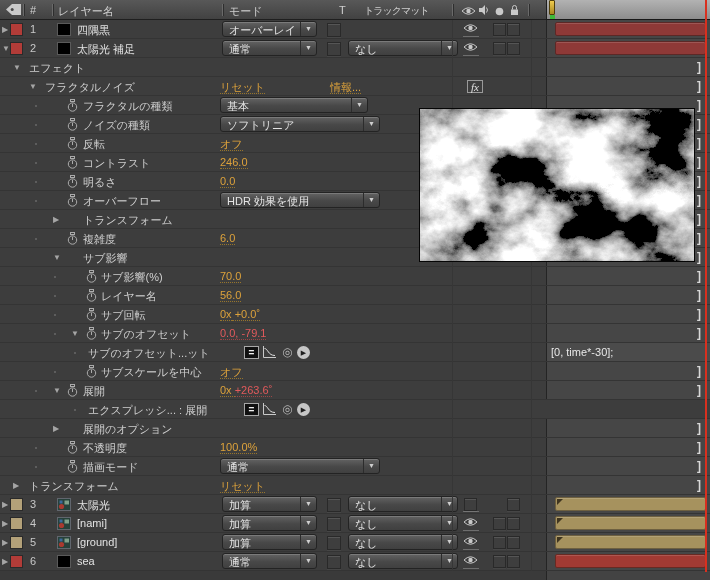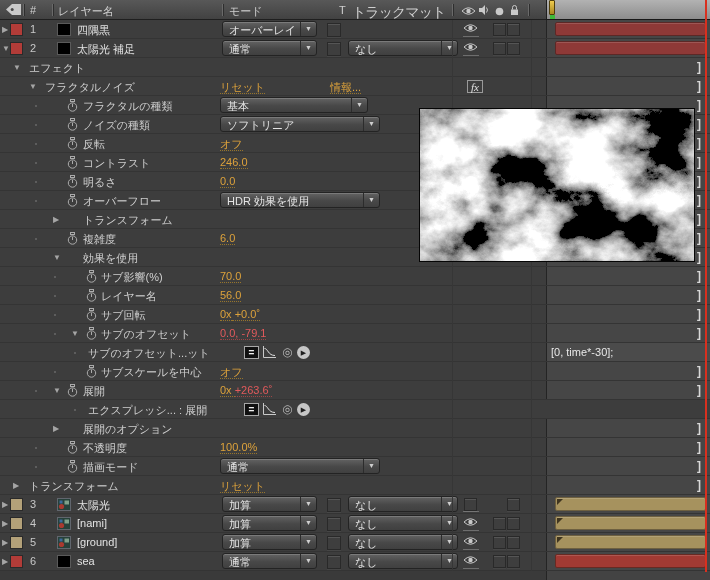--- a/index.html
+++ b/index.html
@@ -82,21 +82,21 @@
           <circle cx="6.2" cy="6.5" r="1.5" fill="#474747"></circle>
         </svg>
     </span>
     <span class="hdiv" style="left:23px"></span>
     <span class="hlbl" style="left:30px">#</span>
     <span class="hdiv" style="left:52px"></span>
     <span class="hlbl" style="left:58px">レイヤー名</span>
     <span class="hdiv" style="left:222px"></span>
     <span class="hlbl" style="left:229px">モード</span>
     <span class="hlbl" style="left:339px">T</span>
-    <span class="hlbl" style="left:352px;font-size:14px;letter-spacing:-1px;">トラックマット</span>
+    <span class="hlbl" style="left:364px;font-size:10px;letter-spacing:-1px;">トラックマット</span>
     <span class="hdiv" style="left:452px"></span>
     <span class="hicon" style="left:461px;top:6px;">
       <svg width="15" height="10" viewBox="0 0 15 10">
           <path d="M1,5 Q7.5,-1.5 14,5 Q7.5,11.5 1,5 Z" fill="none" stroke="#c9c9c9"></path>
           <circle cx="7.5" cy="5" r="2.2" fill="#c9c9c9"></circle>
         </svg>
     </span>
     <span class="hicon" style="left:478px;top:4px;">
       <svg width="12" height="12" viewBox="0 0 12 12">
           <polygon points="1,4 4,4 7,1 7,11 4,8 1,8" fill="#c9c9c9"></polygon>
@@ -288,21 +288,21 @@
             <line x1="5.5" y1="8" x2="5.5" y2="4.6" stroke="#ababab"></line>
           </svg></div>
         <div class="lbl" style="left: 83px;">複雑度</div>
         <div class="val" style="left: 220px;"><span class="seg-o">6.0</span></div>
         <div class="tl">
           <div class="bracket">]</div>
         </div>
       </div>
       <div class="row" style="top: 248px;">
         <div class="arrowI" style="left: 53px;">▼</div>
-        <div class="lbl" style="left: 83px;">効果を使用</div>
+        <div class="lbl" style="left: 83px;">サブ影響</div>
         <div class="tl">
           <div class="bracket">]</div>
         </div>
       </div>
       <div class="row" style="top: 267px;">
         <div class="dot" style="left: 54px;"></div>
         <div class="swico" style="left: 86px;"><svg width="11" height="13" viewBox="0 0 11 13">
             <rect x="3.5" y="0.5" width="4" height="2" fill="none" stroke="#ababab"></rect>
             <circle cx="5.5" cy="8" r="4.2" fill="none" stroke="#ababab"></circle>
             <line x1="5.5" y1="8" x2="5.5" y2="4.6" stroke="#ababab"></line>

